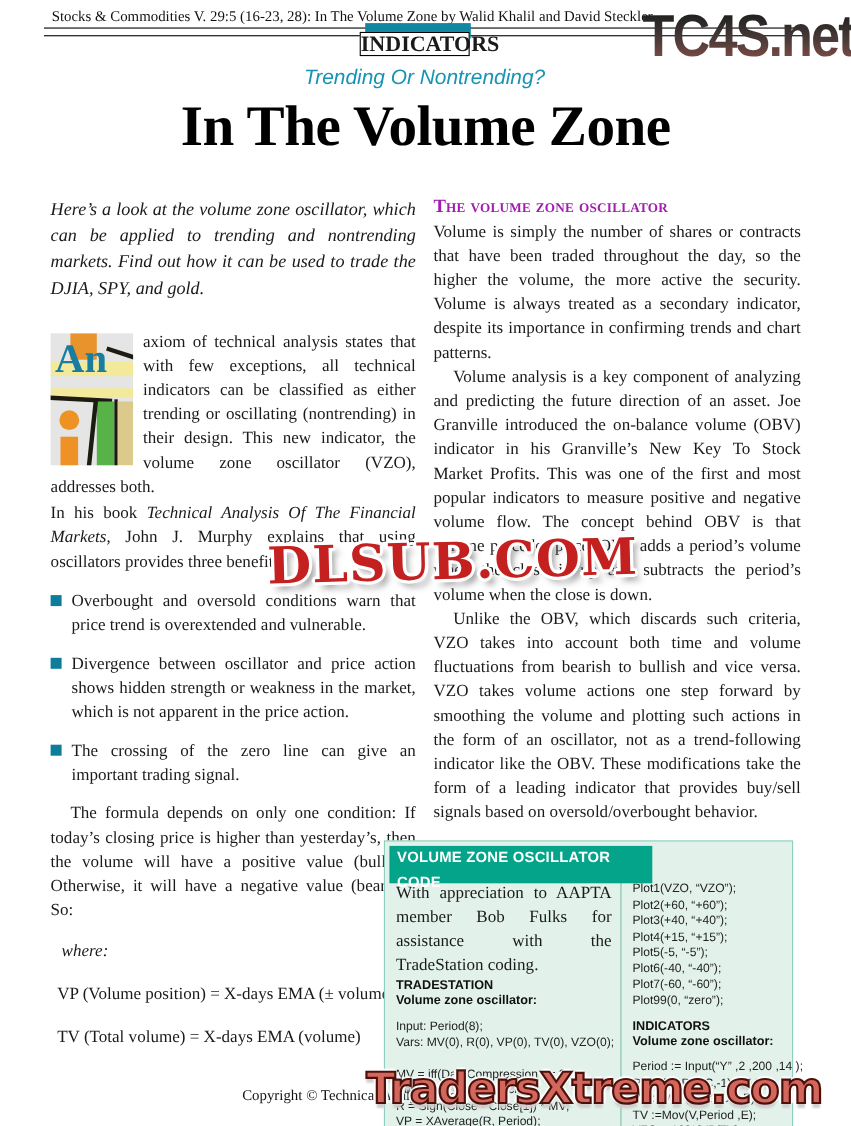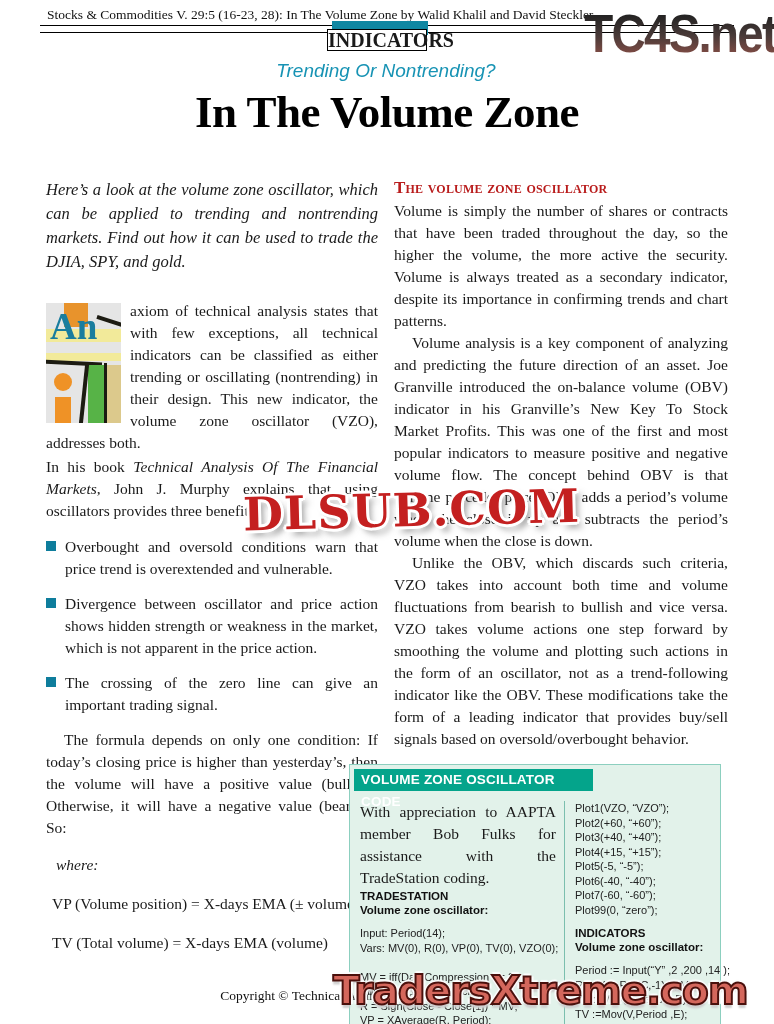--- a/index.html
+++ b/index.html
@@ -13,21 +13,21 @@
         background:linear-gradient(#222 20%, #4a3b39 55%, #9c544a 100%);
         -webkit-background-clip:text;background-clip:text;color:transparent;-webkit-text-fill-color:transparent;z-index:5;}
   .rules{position:absolute;top:25px;left:40px;right:40px;height:6px;
          border-top:1.5px solid #000;border-bottom:1px solid #000;}
   .cat-teal{position:absolute;top:21px;left:332px;width:96px;height:14px;background:#0f87a2;}
   .cat-box{position:absolute;top:29px;left:327px;width:98px;height:20px;background:#fff;
            border:1.5px solid #000;text-align:center;font-weight:bold;font-size:20px;line-height:20px;z-index:2;}
   .kicker{position:absolute;top:60px;left:0;width:772px;text-align:center;
           font-family:"Liberation Sans",sans-serif;font-style:italic;font-size:19px;color:#1793b4;}
   .title{position:absolute;top:86px;left:0;width:774px;margin:0;text-align:center;
-         font-size:45px;font-weight:bold;letter-spacing:-.5px;color:#000;}
+         font-size:52px;font-weight:bold;letter-spacing:-.5px;color:#000;}
 
   
   .columns{position:absolute;top:178px;left:46px;width:682px;display:flex;gap:16px;}
   .col-left{width:332px;}
   .col-right{width:334px;}
   .col-left p,.col-right p{margin:0;font-size:15.5px;line-height:22px;text-align:justify;}
 
   .intro{font-style:italic;font-size:16.5px !important;line-height:24px !important;margin-bottom:26px !important;}
 
   
@@ -52,28 +52,28 @@
   .murphy{margin-top:2px !important;}
   .bullets{margin-top:14px;}
   .bullet{display:flex;gap:9px;margin-bottom:13px;}
   .bullet .sq{flex:0 0 10px;width:10px;height:10px;background:#0e7d9c;margin-top:5px;}
   .bullet p{text-align:justify;}
   .formula-intro{text-indent:18px;margin-top:6px !important;}
   .fline{margin-top:17px !important;text-align:left !important;padding-left:6px;}
   .fword{margin-top:15px !important;font-style:italic;text-align:left !important;padding-left:10px;}
 
   
-  .section-heading{margin:0 0 2px 0;font-size:17px;font-weight:bold;color:#b91c1c;
+  .section-heading{margin:0 0 2px 0;font-size:17px;font-weight:bold;color:#a21caf;
                    font-variant:small-caps;letter-spacing:.2px;}
   .col-right .indent{text-indent:18px;}
 
   
   .code-box{position:relative;margin-left:-45px;margin-top:14px;width:372px;
             background:#e2f2ea;border:1px solid #8ccfbf;box-sizing:border-box;padding-bottom:10px;}
-  .code-box-header{position:absolute;top:4px;left:4px;width:232px;height:22px;background:#04a48b;
+  .code-box-header{position:absolute;top:4px;left:4px;width:232px;height:34px;background:#04a48b;
                    color:#fff;font-family:"Liberation Sans",sans-serif;font-weight:bold;
                    font-size:13.5px;line-height:22px;padding-left:7px;letter-spacing:.2px;}
   .code-cols{display:flex;padding:36px 8px 2px 10px;}
   .code-col-left{width:196px;padding-right:8px;border-right:1px solid #7bbfae;}
   .code-col-right{width:150px;padding-left:10px;}
   .credit{font-family:"Liberation Serif",serif;font-size:12.5px;line-height:16px;text-align:justify;margin:0 0 14px 0;}
   .code-h{font-family:"Liberation Sans",sans-serif;font-weight:bold;font-size:11.5px;line-height:14px;color:#111;}
   .gap8{height:9px;}
   .cl{font-family:"Liberation Sans",sans-serif;font-size:11px;line-height:14.5px;min-height:14.5px;color:#222;white-space:nowrap;}
 
@@ -160,21 +160,21 @@
 
       <div class="code-box">
         <div class="code-box-header">VOLUME ZONE OSCILLATOR CODE</div>
         <div class="code-cols">
 
           <div class="code-col-left">
             <p class="credit">With appreciation to AAPTA member Bob Fulks for assistance with the TradeStation coding.</p>
             <div class="code-h">TRADESTATION</div>
             <div class="code-h">Volume zone oscillator:</div>
             <div class="gap8"></div>
-            <div class="cl">Input: Period(14);</div>
+            <div class="cl">Input: Period(8);</div>
             <div class="cl">Vars: MV(0), R(0), VP(0), TV(0), VZO(0);</div>
             <div class="cl"></div>
             <div class="cl">MV = iff(DataCompression &gt;= 2,</div>
             <div class="cl">AbsValue(Volume),Ticks);</div>
             <div class="cl">R = Sign(Close - Close[1]) * MV;</div>
             <div class="cl">VP = XAverage(R, Period);</div>
 
           </div>
 
           <div class="code-col-right">

